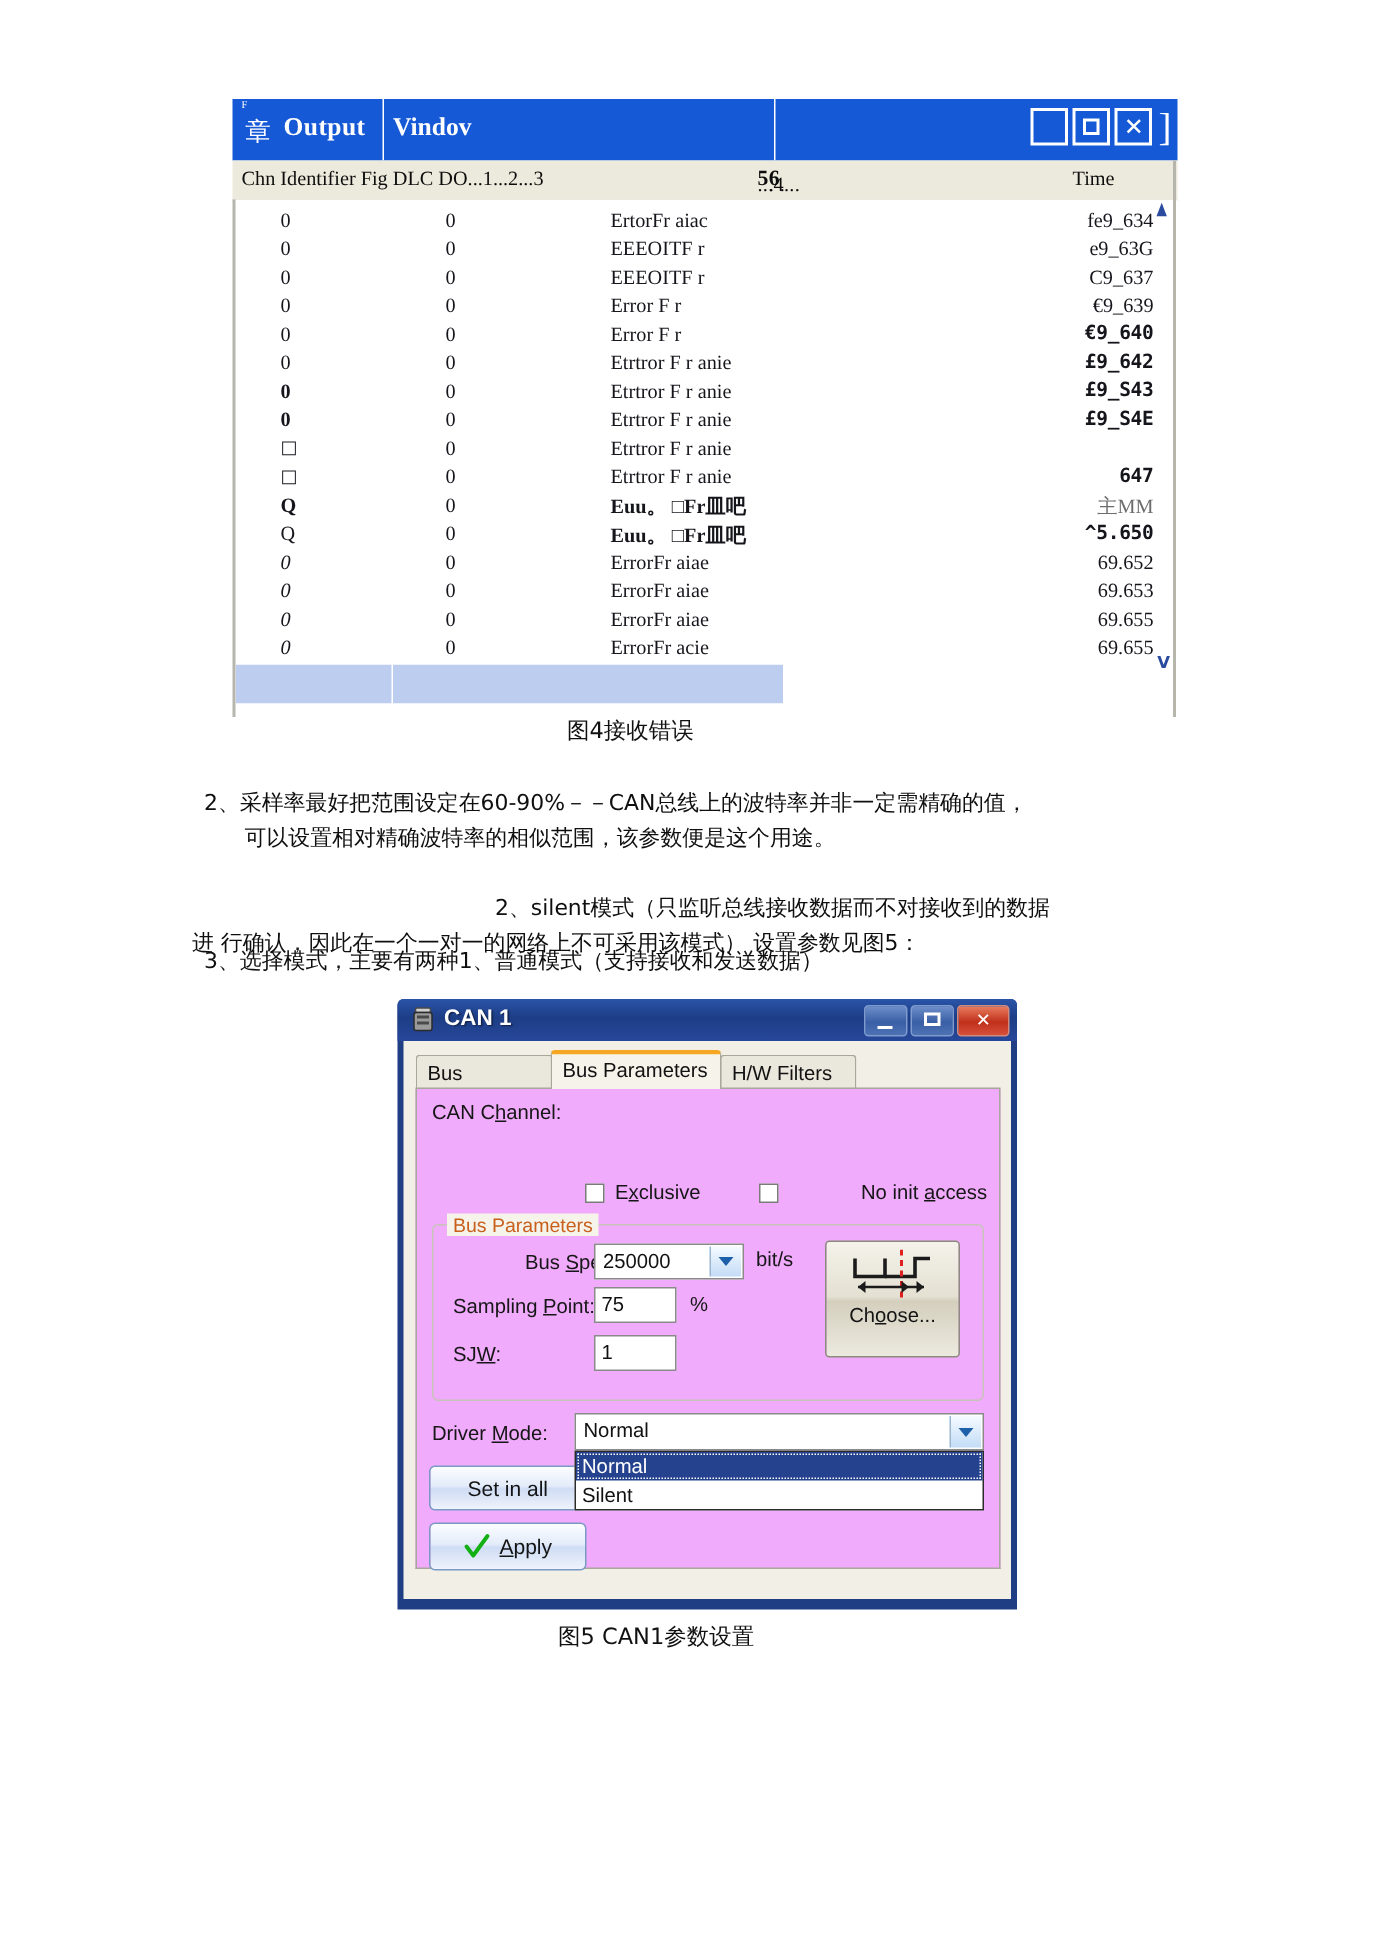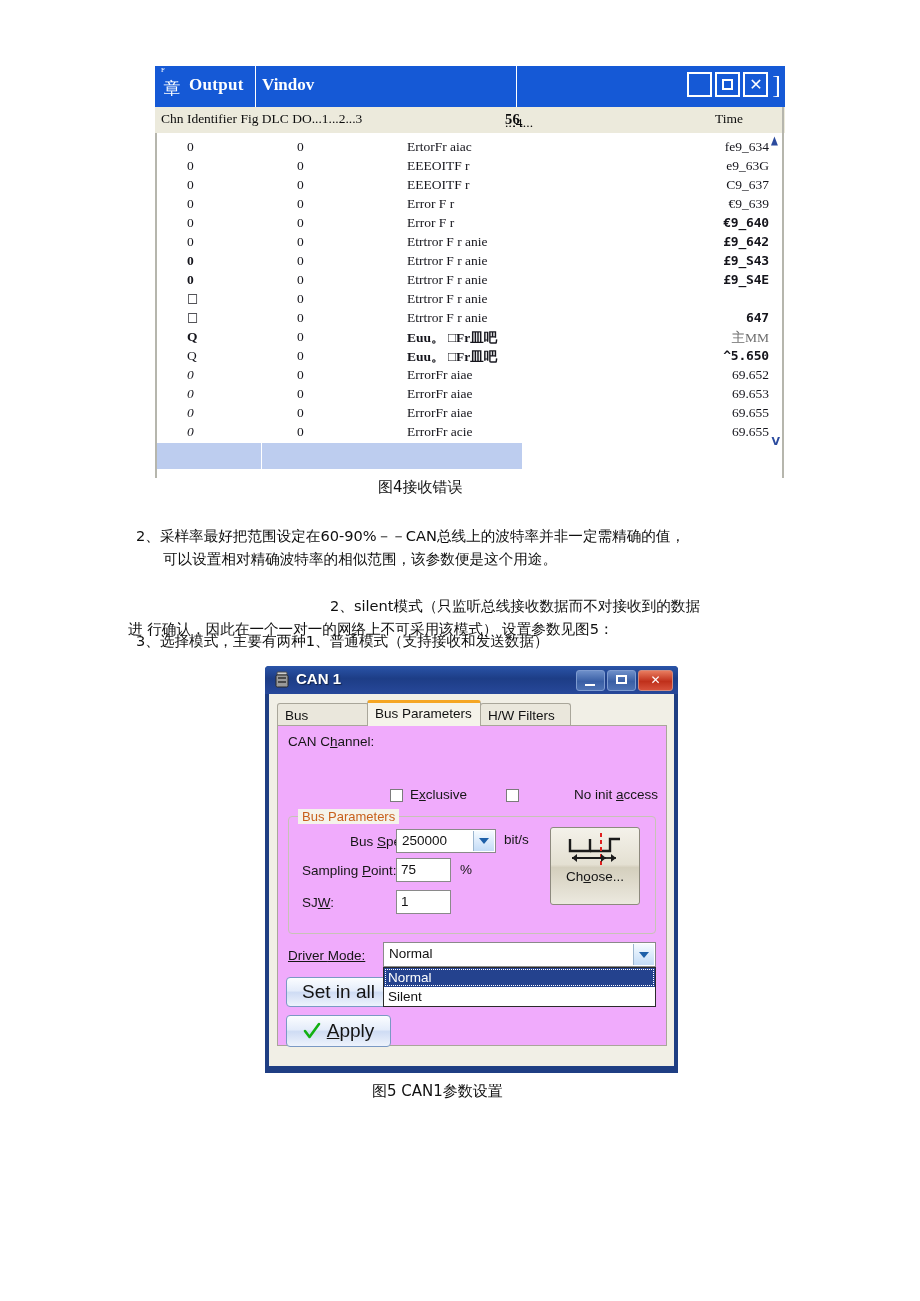--- a/index.html
+++ b/index.html
@@ -435,21 +435,21 @@
     color: #141414;
     text-align: center;
   }
   .btn-blue {
     position: absolute;
     background: linear-gradient(to bottom, #fbfdff 0%, #e4ecfa 45%, #cfdcf4 52%, #eef3fc 100%);
     border: 1px solid #7a99c4;
     border-radius: 4px;
     box-sizing: border-box;
     font-family: "Liberation Sans", sans-serif;
-    font-size: 19px;
+    font-size: 14px;
     color: #141414;
     text-align: center;
     display: flex;
     align-items: center;
     justify-content: center;
     gap: 6px;
   }
 
   .dropdown-list {
     position: absolute;
@@ -687,21 +687,21 @@
           <line x1="37" y1="0" x2="37" y2="32" stroke="#e02020" stroke-width="2" stroke-dasharray="4,3"></line>
           <path d="M8 25 L42 25" stroke="#1b1b1b" stroke-width="1.8"></path>
           <path d="M8 25 l5 -4 l0 8 z" fill="#1b1b1b"></path>
           <path d="M42 25 l-5 -4 l0 8 z" fill="#1b1b1b"></path>
           <path d="M42 25 L52 25" stroke="#1b1b1b" stroke-width="1.8"></path>
           <path d="M52 25 l-5 -4 l0 8 z" fill="#1b1b1b"></path>
         </svg>
         <span>Ch<u>o</u>ose...</span>
       </div>
 
-      <div class="lbl" style="left:10px; top:222px;text-decoration:underline;">Driver <u>M</u>ode:</div>
+      <div class="lbl" style="left:10px; top:222px;">Driver <u>M</u>ode:</div>
       <div class="combo" style="left:105px; top:216px; width:273px; height:25px;">
         <span>Normal</span>
         <span class="arrow"></span>
       </div>
 
       <div class="dropdown-list" style="left:105px; top:241px; width:273px;">
         <div class="dd-item sel">Normal</div>
         <div class="dd-item">Silent</div>
       </div>
 

